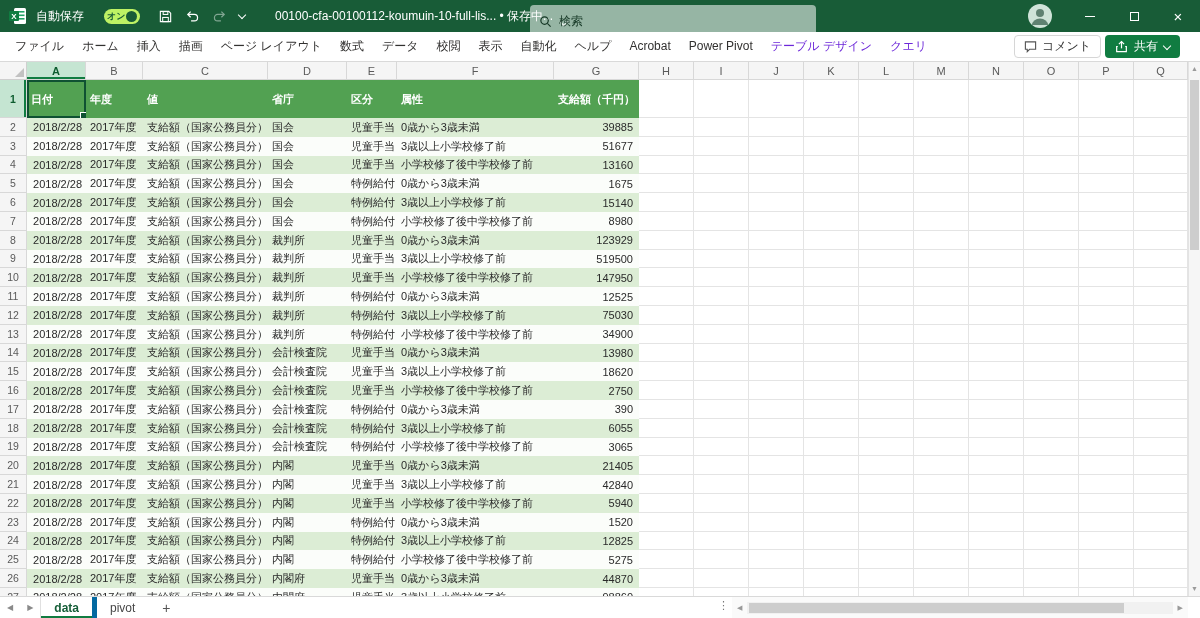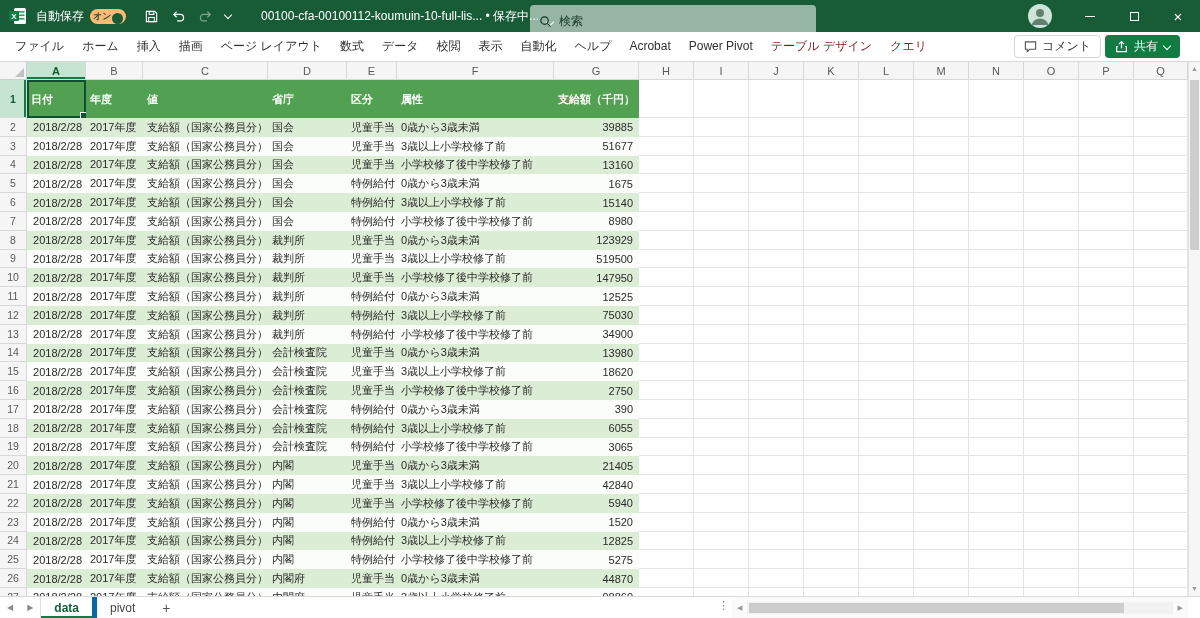--- a/index.html
+++ b/index.html
@@ -4,22 +4,22 @@
 <style>
   *{margin:0;padding:0;box-sizing:border-box;}
   html,body{width:1200px;height:618px;overflow:hidden;background:#fff;
     font-family:"Liberation Sans","DejaVu Sans",sans-serif;}
   body{position:relative;}
 
   
   .titlebar{position:absolute;top:0;left:0;width:100%;height:32px;background:#185C37;
     display:flex;align-items:center;color:#fff;font-size:12px;z-index:5;}
   .tb-icon{margin:0 8px;display:flex;align-items:center;}
-  .autosave{display:flex;align-items:center;gap:6px;margin-right:12px;cursor:pointer;}
-  .switch{width:36px;height:15px;border-radius:8px;background:#fdba74;display:flex;align-items:flex-end;padding:0 3px;}
+  .autosave{display:flex;align-items:center;gap:20px;margin-right:12px;cursor:pointer;}
+  .switch{width:36px;height:15px;border-radius:8px;background:#bef264;display:flex;align-items:center;padding:0 3px;}
   .on-txt{font-size:9px;color:#185C37;font-weight:700;line-height:15px;}
   .knob{width:11px;height:11px;border-radius:50%;background:#185C37;margin-left:auto;}
   .tb-btn{background:none;border:none;padding:0 6px;display:flex;align-items:center;cursor:pointer;color:#fff;}
   .dim{opacity:.45;}
   .chev{width:6px;height:6px;border-right:1.4px solid currentColor;border-bottom:1.4px solid currentColor;
     display:inline-block;transform:rotate(45deg);margin-top:-3px;}
   .tb-title{display:flex;align-items:flex-end;gap:8px;margin-left:24px;font-size:12px;white-space:nowrap;cursor:pointer;}
   .searchbox{position:absolute;left:530px;top:5px;width:286px;height:22px;background:rgba(255,255,255,.55);
     border-radius:4px;display:flex;align-items:center;gap:7px;padding:16px 9px;color:#163826;font-size:12px;cursor:text;}
   .tb-right{position:absolute;right:0;top:0;height:32px;display:flex;align-items:center;}
@@ -28,21 +28,21 @@
   .winbtn{width:44px;height:32px;display:flex;align-items:center;justify-content:center;background:none;border:none;color:#fff;cursor:pointer;}
   .min-glyph{display:block;width:10px;border-top:1.2px solid #fff;}
   .max-glyph{display:block;width:9px;height:9px;border:1.2px solid #fff;}
   .close-glyph{font-size:15px;line-height:1;}
 
   
   .ribbon{position:absolute;top:32px;left:0;width:100%;height:30px;background:#fff;
     border-bottom:1px solid #D9D9D9;display:flex;align-items:center;z-index:4;}
   .rtabs{display:flex;align-items:center;padding-left:6px;}
   .rtab{padding:0 9px;font-size:12px;color:#323130;line-height:29px;cursor:pointer;white-space:nowrap;}
-  .rtab.ctx{color:#7f1d1d;}
+  .rtab.ctx{color:#6d28d9;}
   .ribbon-right{margin-left:auto;display:flex;align-items:center;gap:4px;padding-right:20px;justify-content:center;}
   .comment-btn{display:flex;align-items:center;gap:5px;border:1px solid #D6D6D6;background:#fff;
     border-radius:4px;padding:2px 9px;font-size:12px;color:#333;cursor:pointer;}
   .share-btn{display:flex;align-items:center;gap:6px;border:none;background:#107C41;color:#fff;
     border-radius:4px;padding:3px 10px;font-size:12px;cursor:pointer;}
   .share-btn .chev{margin-top:-2px;}
 
   
   .sheet{position:absolute;top:62px;left:0;width:1188px;height:534px;overflow:hidden;background:#fff;
     display:grid;

